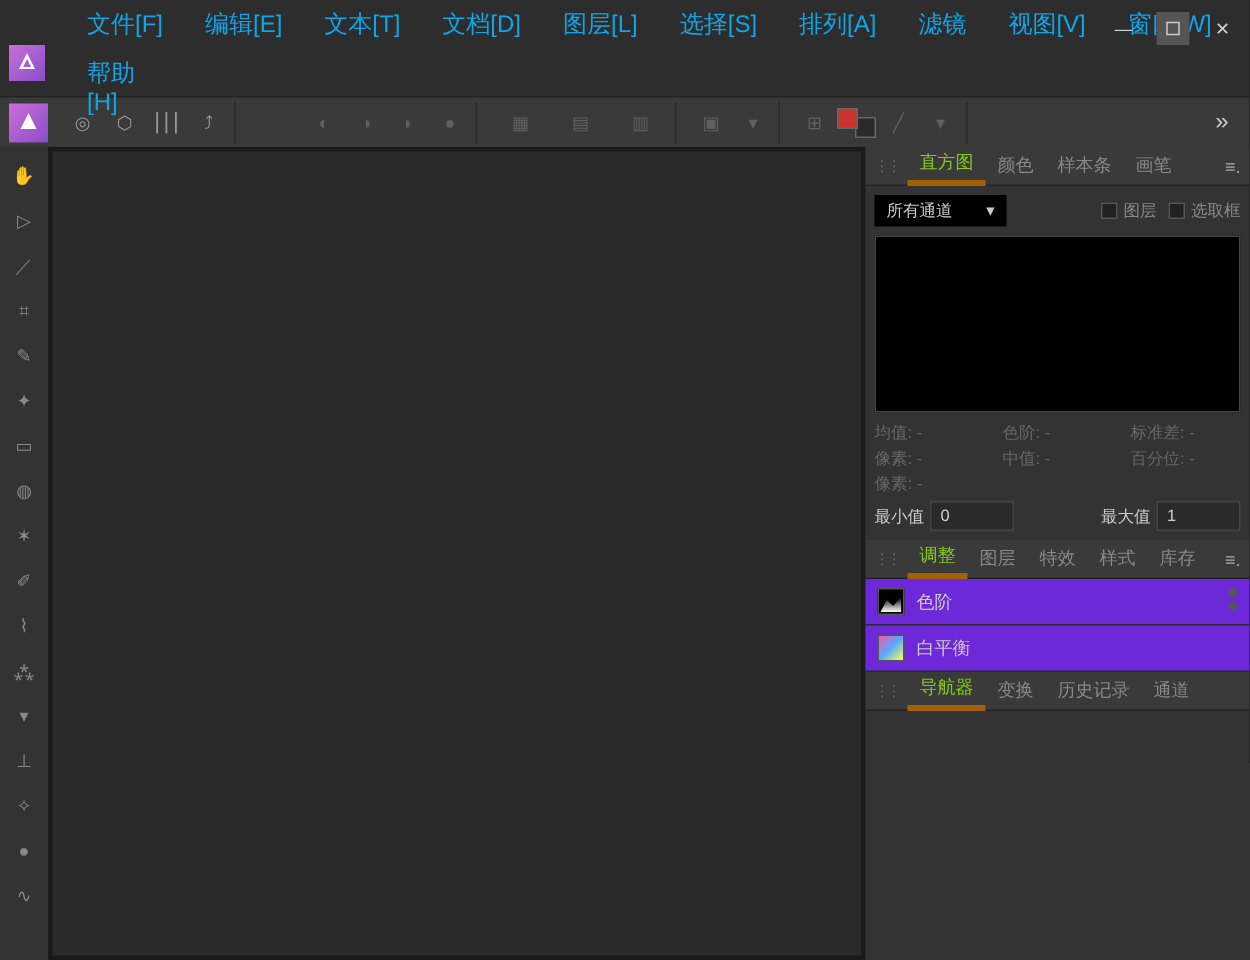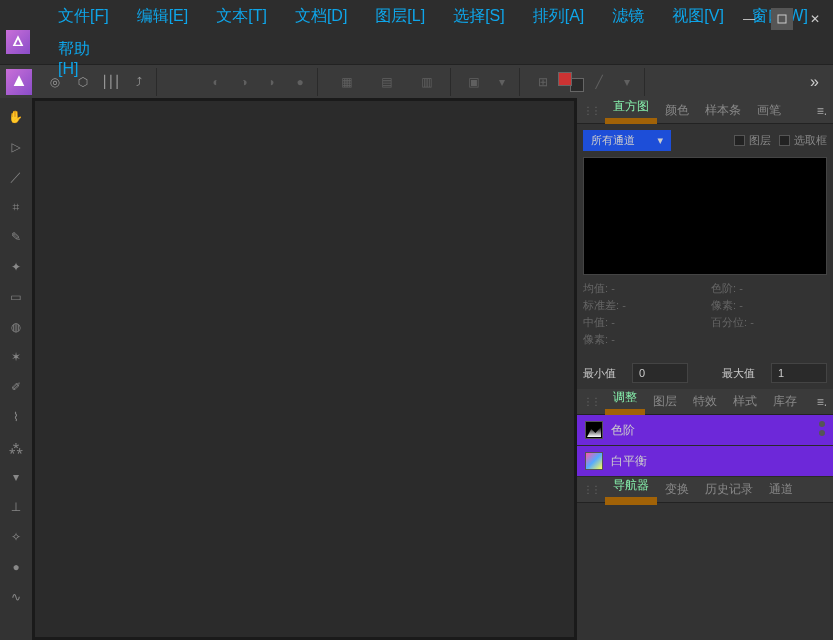--- a/index.html
+++ b/index.html
@@ -34,33 +34,33 @@
 
 
 .canvas-area { flex: 1; background: #2b2b2b; border: 1px solid #1a1a1a; margin: 2px; }
 
 
 .right-panels { width: 256px; background: #333; display: flex; flex-direction: column; }
 
 .panel-header { background: #3a3a3a; display: flex; align-items: center; padding: 2px 6px; height: 26px; border-bottom: 1px solid #222; }
 .grip { color: #666; margin-right: 6px; cursor: move; font-size: 10px; letter-spacing: -2px; }
 .tab { padding: 3px 8px; color: #888; cursor: pointer; font-size: 12px; }
-.tab.active { color: #86efac; border-bottom: 8px solid #a16207; }
+.tab.active { color: #84cc16; border-bottom: 4px solid #a16207; }
 .panel-menu { margin-left: auto; color: #aaa; cursor: pointer; font-size: 12px; }
 
 .panel-body { background: #333; padding: 6px; }
 
 
 .histo-controls { display: flex; align-items: center; gap: 8px; margin-bottom: 6px; }
-.dropdown { background: #1d4ed8; padding: 3px 8px; color: #ccc; font-size: 11px; display: flex; align-items: center; gap: 6px; cursor: pointer; width: 88px; justify-content: space-between; }
+.dropdown { background: #000000; padding: 3px 8px; color: #ccc; font-size: 11px; display: flex; align-items: center; gap: 6px; cursor: pointer; width: 88px; justify-content: space-between; }
 .checkbox-label { display: flex; align-items: center; gap: 4px; color: #888; font-size: 11px; cursor: pointer; }
 .checkbox { width: 11px; height: 11px; background: #222; border: 1px solid #555; }
 .histogram-box { width: 100%; height: 118px; background: #000; border: 1px solid #444; }
-.histo-stats { display: grid; grid-template-columns: 1fr 1fr; gap: 2px 12px; margin-top: 6px; font-size: 11px; color: #666; }
-.histo-minmax { display: flex; align-items: center; gap: 16px; margin-top: 16px; font-size: 11px; }
+.histo-stats { display: grid; grid-template-columns: 1fr 1fr 1fr; gap: 2px 12px; margin-top: 6px; font-size: 11px; color: #666; }
+.histo-minmax { display: flex; align-items: center; gap: 4px; margin-top: 4px; font-size: 11px; }
 .num-input { background: #2a2a2a; border: 1px solid #444; color: #ccc; padding: 3px 6px; width: 56px; font-size: 11px; }
 
 
 .adj-list { background: #6d28d9; }
 .adj-item { display: flex; align-items: center; gap: 8px; padding: 6px 8px; cursor: pointer; border-bottom: 1px solid #2a2a2a; }
 .adj-thumb { width: 18px; height: 18px; border: 1px solid #555; }
 .adj-thumb.levels { background: #000; position: relative; }
 .adj-thumb.levels::after { content: ""; position: absolute; bottom: 1px; left: 1px; right: 1px; height: 10px; background: linear-gradient(to top, #fff 0%, transparent 100%); clip-path: polygon(0 100%, 30% 20%, 60% 60%, 100% 0%, 100% 100%); }
 .adj-thumb.wb { background: linear-gradient(135deg, #f5a 0%, #5af 50%, #ff5 100%); }
 .scroll-dots { display: flex; flex-direction: column; gap: 3px; margin-left: auto; padding-right: 4px; }

